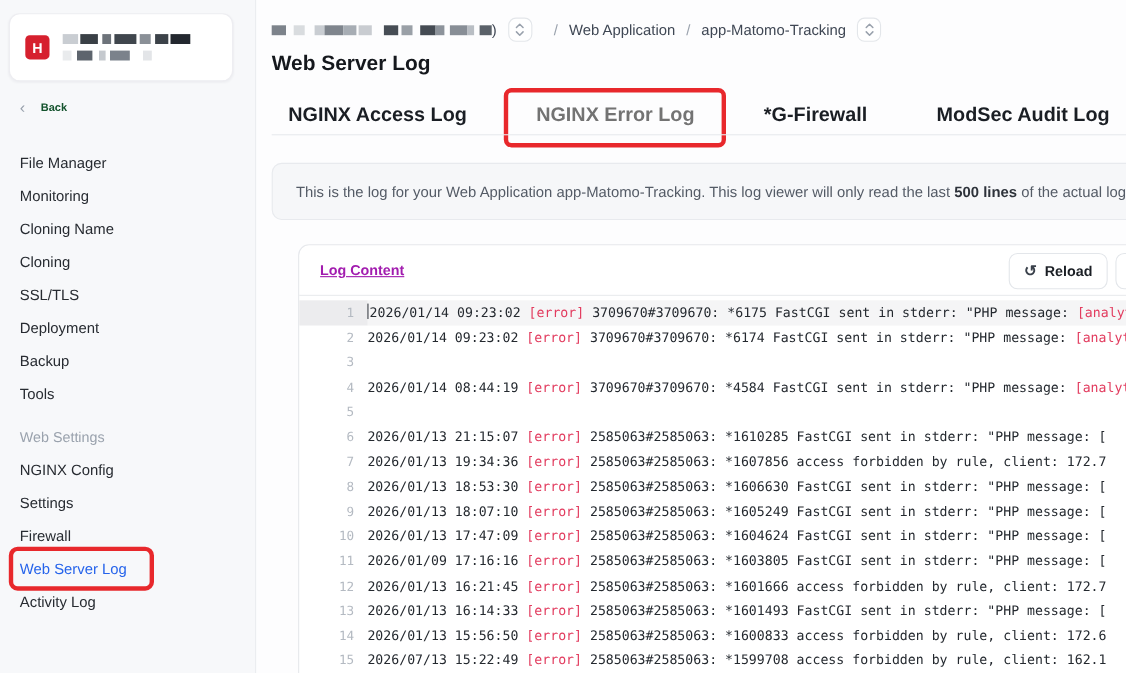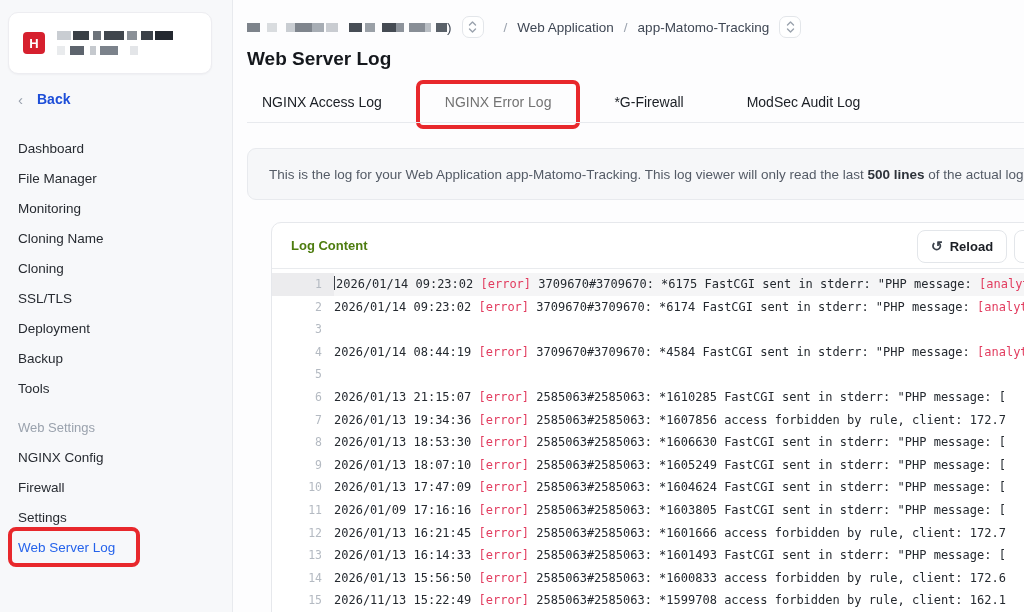--- a/index.html
+++ b/index.html
@@ -12,53 +12,53 @@
   .logo-card { position:absolute; left:8px; top:12px; width:204px; height:62px; background:#fff;
     border:1px solid #ededf1; border-radius:10px; display:flex; align-items:center; padding:0 14px; gap:12px;
     box-shadow:0 1px 2px rgba(16,24,40,.04); }
   .logo-sq { width:22px; height:22px; background:#d6202e; border-radius:4px; color:#fff; font-weight:bold;
     font-size:13px; display:flex; align-items:center; justify-content:center; flex:none; }
   .redact-rows { display:flex; flex-direction:column; gap:6px; }
   .redact-row { display:flex; align-items:center; height:9px; }
   .rb { height:9px; display:inline-block; }
   .back-row { position:absolute; left:18px; top:91px; display:flex; align-items:center; gap:14px; cursor:pointer; }
   .back-chev { color:#98a0ac; font-size:15px; line-height:1; }
-  .back-label { color:#1d4ed8; font-weight:700; font-size:14px; }
+  .back-label { color:#14532d; font-weight:700; font-size:10px; }
   .nav { position:absolute; left:18px; top:133px; width:200px; }
   .nav-item { height:30px; display:flex; align-items:center; font-size:13.5px; color:#272b31; cursor:pointer; }
   .nav-section { height:30px; display:flex; align-items:center; font-size:13px; color:#9aa2ad; margin-top:9px; }
   .nav-item.active { color:#2563eb; position:relative; }
   .annot { position:absolute; border:4px solid #e8282c; border-radius:8px; pointer-events:none; }
   .annot.side { left:-10px; right:78px; top:-5px; bottom:-5px; }
 
   
   .main { flex:1; position:relative; background:#fdfdfe; }
   .crumbs { position:absolute; left:14px; top:17px; display:flex; align-items:center; height:20px; }
   .crumb-text { font-size:13.5px; color:#3f4754; }
   .crumb-sep { font-size:13.5px; color:#9aa2ad; margin:0 10px; }
   .stepper { width:22px; height:22px; border:1px solid #e3e6ea; background:#fff; border-radius:7px;
     display:flex; align-items:center; justify-content:center; margin:0 10px 0 10px; cursor:pointer; }
   .stepper svg { display:block; }
   .page-title { position:absolute; left:14px; top:48px; font-size:19px; font-weight:800; color:#15181d; }
   .tabs { position:absolute; left:14px; top:92px; display:flex; gap:33px; }
-  .tab { font-size:14px; font-weight:400; color:#1a1e24; cursor:pointer; position:relative; padding:2px 15px; }
+  .tab { font-size:18px; font-weight:700; color:#1a1e24; cursor:pointer; position:relative; padding:2px 15px; }
   .tab.active { color:#737373; }
   .annot.tab-box { left:-14px; right:-14px; top:-12px; bottom:-17px; border-radius:7px; }
   .tabs-divider { position:absolute; left:14px; right:0; top:122px; height:1px; background:#e8eaee; }
 
   .banner { position:absolute; left:14px; top:148px; width:860px; height:52px; background:#f6f7f9;
     border:1px solid #e8eaee; border-radius:9px; display:flex; align-items:center; padding:0 21px;
     white-space:nowrap; overflow:hidden; }
   .banner-text { font-size:13.5px; color:#545b66; }
   .banner-text b { color:#2d323a; }
 
   .log-card { position:absolute; left:38px; top:222px; width:876px; height:420px; background:#fff;
     border:1px solid #e6e8ec; border-radius:10px 10px 0 0; }
   .log-head { position:relative; height:46px; border-bottom:1px solid #e9ebee; }
-  .log-head-title { position:absolute; left:19px; top:15px; font-size:13px; font-weight:600; color:#4d7c0f; }
+  .log-head-title { position:absolute; left:19px; top:15px; font-size:13px; font-weight:600; color:#a21caf;text-decoration:underline; }
   .btn { position:absolute; top:7px; height:33px; background:#fff; border:1px solid #e3e6ea; border-radius:8px;
     display:flex; align-items:center; gap:7px; padding:0 13px; font-size:13px; font-weight:600; color:#1a1e24;
     cursor:pointer; }
   .btn-reload { left:645px; }
   .btn-partial { left:742px; width:70px; }
   .reload-ic { font-size:14px; color:#3a414b; line-height:1; transform:translateY(-1px); }
 
   .log-body { font-family:"DejaVu Sans Mono", monospace; font-size:12px; padding-top:4px; }
   .log-line { display:flex; height:22.6px; line-height:22.6px; white-space:pre; overflow:hidden; }
   .ln-num { width:62px; flex:none; text-align:right; padding-right:12px; color:#b4bac2; font-size:11.5px;
@@ -98,36 +98,36 @@
       </div>
     </div>
 
     <div class="back-row">
       <span class="back-chev">‹</span>
       <span class="back-label">Back</span>
     </div>
 
     <nav class="nav">
       <div id="nav-main">
-          <div class="nav-item">Dashboard</div>
           <div class="nav-item">File Manager</div>
           <div class="nav-item">Monitoring</div>
           <div class="nav-item">Cloning Name</div>
           <div class="nav-item">Cloning</div>
           <div class="nav-item">SSL/TLS</div>
           <div class="nav-item">Deployment</div>
           <div class="nav-item">Backup</div>
           <div class="nav-item">Tools</div>
         </div>
       <div class="nav-section">Web Settings</div>
       <div id="nav-settings">
           <div class="nav-item">NGINX Config</div>
+          <div class="nav-item">Settings</div>
           <div class="nav-item">Firewall</div>
-          <div class="nav-item">Settings</div>
           <div class="nav-item active">Web Server Log<span class="annot side"></span></div>
+          <div class="nav-item">Activity Log</div>
         </div>
     </nav>
   </aside>
 
   <main class="main">
 
     <div class="crumbs">
       <span id="crumb-redact" style="display:flex;align-items:center;">
           <span class="rb" style="width: 13px; background: rgb(125, 131, 139); margin-left: 0px;"></span>
           <span class="rb" style="width: 10px; background: rgb(217, 220, 223); margin-left: 7px;"></span>
@@ -249,19 +249,19 @@
     <span class="ln-text"><span>2026/01/13 16:14:33 </span><span class="lv">[error]</span><span> 2585063#2585063: *1601493 FastCGI sent in stderr: "PHP message: [</span></span>
   </div>
 
   <div class="log-line">
     <span class="ln-num">14</span>
     <span class="ln-text"><span>2026/01/13 15:56:50 </span><span class="lv">[error]</span><span> 2585063#2585063: *1600833 access forbidden by rule, client: 172.6</span></span>
   </div>
 
   <div class="log-line">
     <span class="ln-num">15</span>
-    <span class="ln-text"><span>2026/11/13 15:22:49 </span><span class="lv">[error]</span><span> 2585063#2585063: *1599708 access forbidden by rule, client: 162.1</span></span>
+    <span class="ln-text"><span>2026/07/13 15:22:49 </span><span class="lv">[error]</span><span> 2585063#2585063: *1599708 access forbidden by rule, client: 162.1</span></span>
   </div>
 </div>
     </section>
 
   </main>
 </div>
 
 </body></html>

